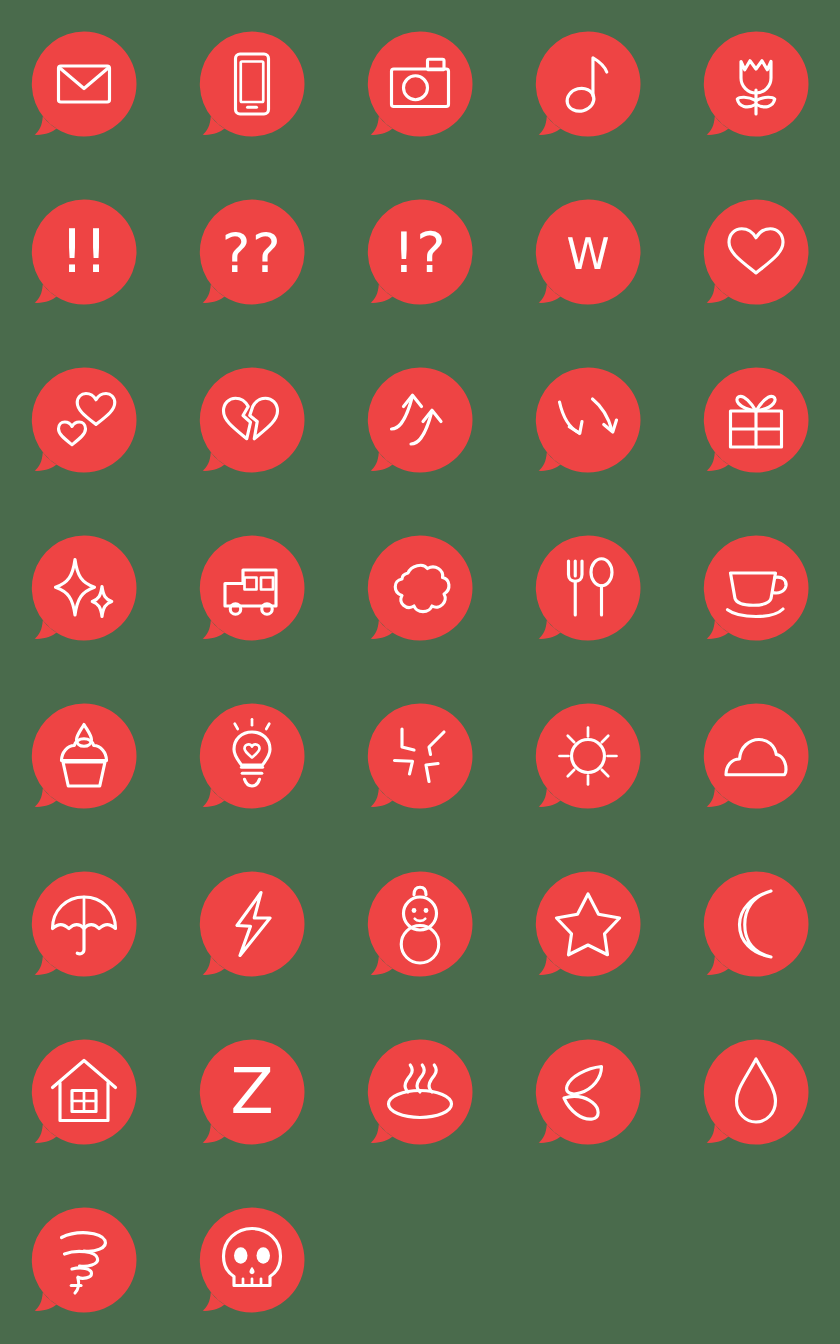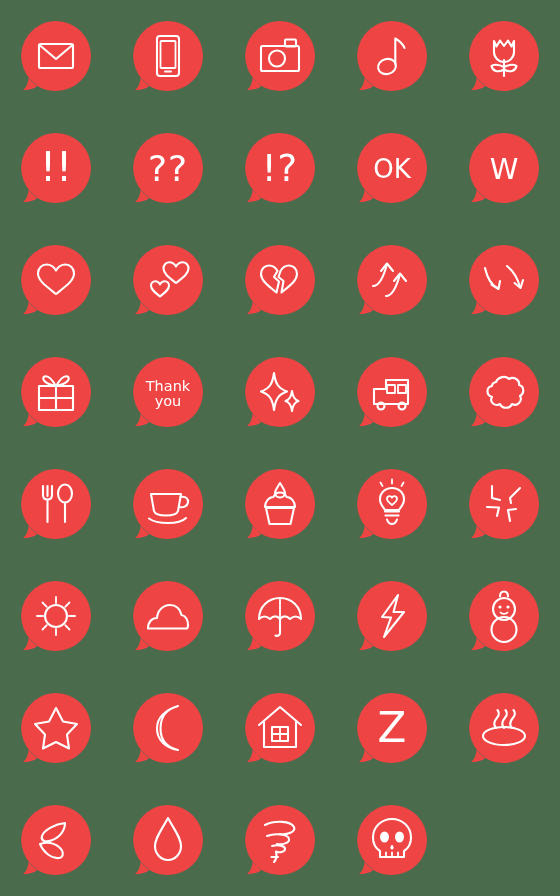--- a/index.html
+++ b/index.html
@@ -169,30 +169,20 @@
     <div class="bubble-wrap">
       <svg class="bubble-svg" viewBox="0 0 74 74">
         <path d="M37 2a35 35 0 1 1 0 70 35 35 0 0 1 -27.5 -13.3 c -0.4 6 -2.2 9.4 -5.4 12.2 c 6.9 0.3 11.6 -1.6 14.6 -4.2 A 35 35 0 0 1 37 2z" fill="#ee4444"></path>
       </svg>
       <svg class="glyph-svg" viewBox="0 0 74 74">
         <text class="txt" x="37" y="50" font-size="37" letter-spacing="1">!?</text>
       </svg>
     </div>
   </div>
 
-  <div class="sticker-cell">
-    <div class="bubble-wrap">
-      <svg class="bubble-svg" viewBox="0 0 74 74">
-        <path d="M37 2a35 35 0 1 1 0 70 35 35 0 0 1 -27.5 -13.3 c -0.4 6 -2.2 9.4 -5.4 12.2 c 6.9 0.3 11.6 -1.6 14.6 -4.2 A 35 35 0 0 1 37 2z" fill="#ee4444"></path>
-      </svg>
-      <svg class="glyph-svg" viewBox="0 0 74 74">
-        <text class="txt" x="37" y="47" font-size="26">OK</text>
-      </svg>
-    </div>
-  </div>
 
   <div class="sticker-cell">
     <div class="bubble-wrap">
       <svg class="bubble-svg" viewBox="0 0 74 74">
         <path d="M37 2a35 35 0 1 1 0 70 35 35 0 0 1 -27.5 -13.3 c -0.4 6 -2.2 9.4 -5.4 12.2 c 6.9 0.3 11.6 -1.6 14.6 -4.2 A 35 35 0 0 1 37 2z" fill="#ee4444"></path>
       </svg>
       <svg class="glyph-svg" viewBox="0 0 74 74">
         <text class="txt" x="37" y="48" font-size="29">W</text>
       </svg>
     </div>
@@ -269,31 +259,20 @@
       <svg class="glyph-svg" viewBox="0 0 74 74">
         <rect class="st" x="20" y="31" width="34" height="24"></rect>
         <path class="st" d="M37 31 L37 55"></path>
         <path class="st" d="M20 43 L54 43"></path>
         <path class="st" d="M37 31 C 34 26 29 20 25.5 21.5 C 22.5 23 24.5 29 37 31 Z"></path>
         <path class="st" d="M37 31 C 40 26 45 20 48.5 21.5 C 51.5 23 49.5 29 37 31 Z"></path>
       </svg>
     </div>
   </div>
 
-  <div class="sticker-cell">
-    <div class="bubble-wrap">
-      <svg class="bubble-svg" viewBox="0 0 74 74">
-        <path d="M37 2a35 35 0 1 1 0 70 35 35 0 0 1 -27.5 -13.3 c -0.4 6 -2.2 9.4 -5.4 12.2 c 6.9 0.3 11.6 -1.6 14.6 -4.2 A 35 35 0 0 1 37 2z" fill="#ee4444"></path>
-      </svg>
-      <svg class="glyph-svg" viewBox="0 0 74 74">
-        <text class="txt" x="37" y="36" font-size="14.5">Thank</text>
-        <text class="txt" x="37" y="51" font-size="14.5">you</text>
-      </svg>
-    </div>
-  </div>
 
   <div class="sticker-cell">
     <div class="bubble-wrap">
       <svg class="bubble-svg" viewBox="0 0 74 74">
         <path d="M37 2a35 35 0 1 1 0 70 35 35 0 0 1 -27.5 -13.3 c -0.4 6 -2.2 9.4 -5.4 12.2 c 6.9 0.3 11.6 -1.6 14.6 -4.2 A 35 35 0 0 1 37 2z" fill="#ee4444"></path>
       </svg>
       <svg class="glyph-svg" viewBox="0 0 74 74">
         <path class="st" d="M31 18 C 32.5 29 35.5 33.5 44 36.5 C 35.5 39.5 32.5 44 31 55 C 29.5 44 26.5 39.5 18 36.5 C 26.5 33.5 29.5 29 31 18 Z"></path>
         <path class="st" d="M49 36 C 49.8 42 51.3 44.5 55.5 46 C 51.3 47.5 49.8 50 49 56 C 48.2 50 46.7 47.5 42.5 46 C 46.7 44.5 48.2 42 49 36 Z"></path>
       </svg>

